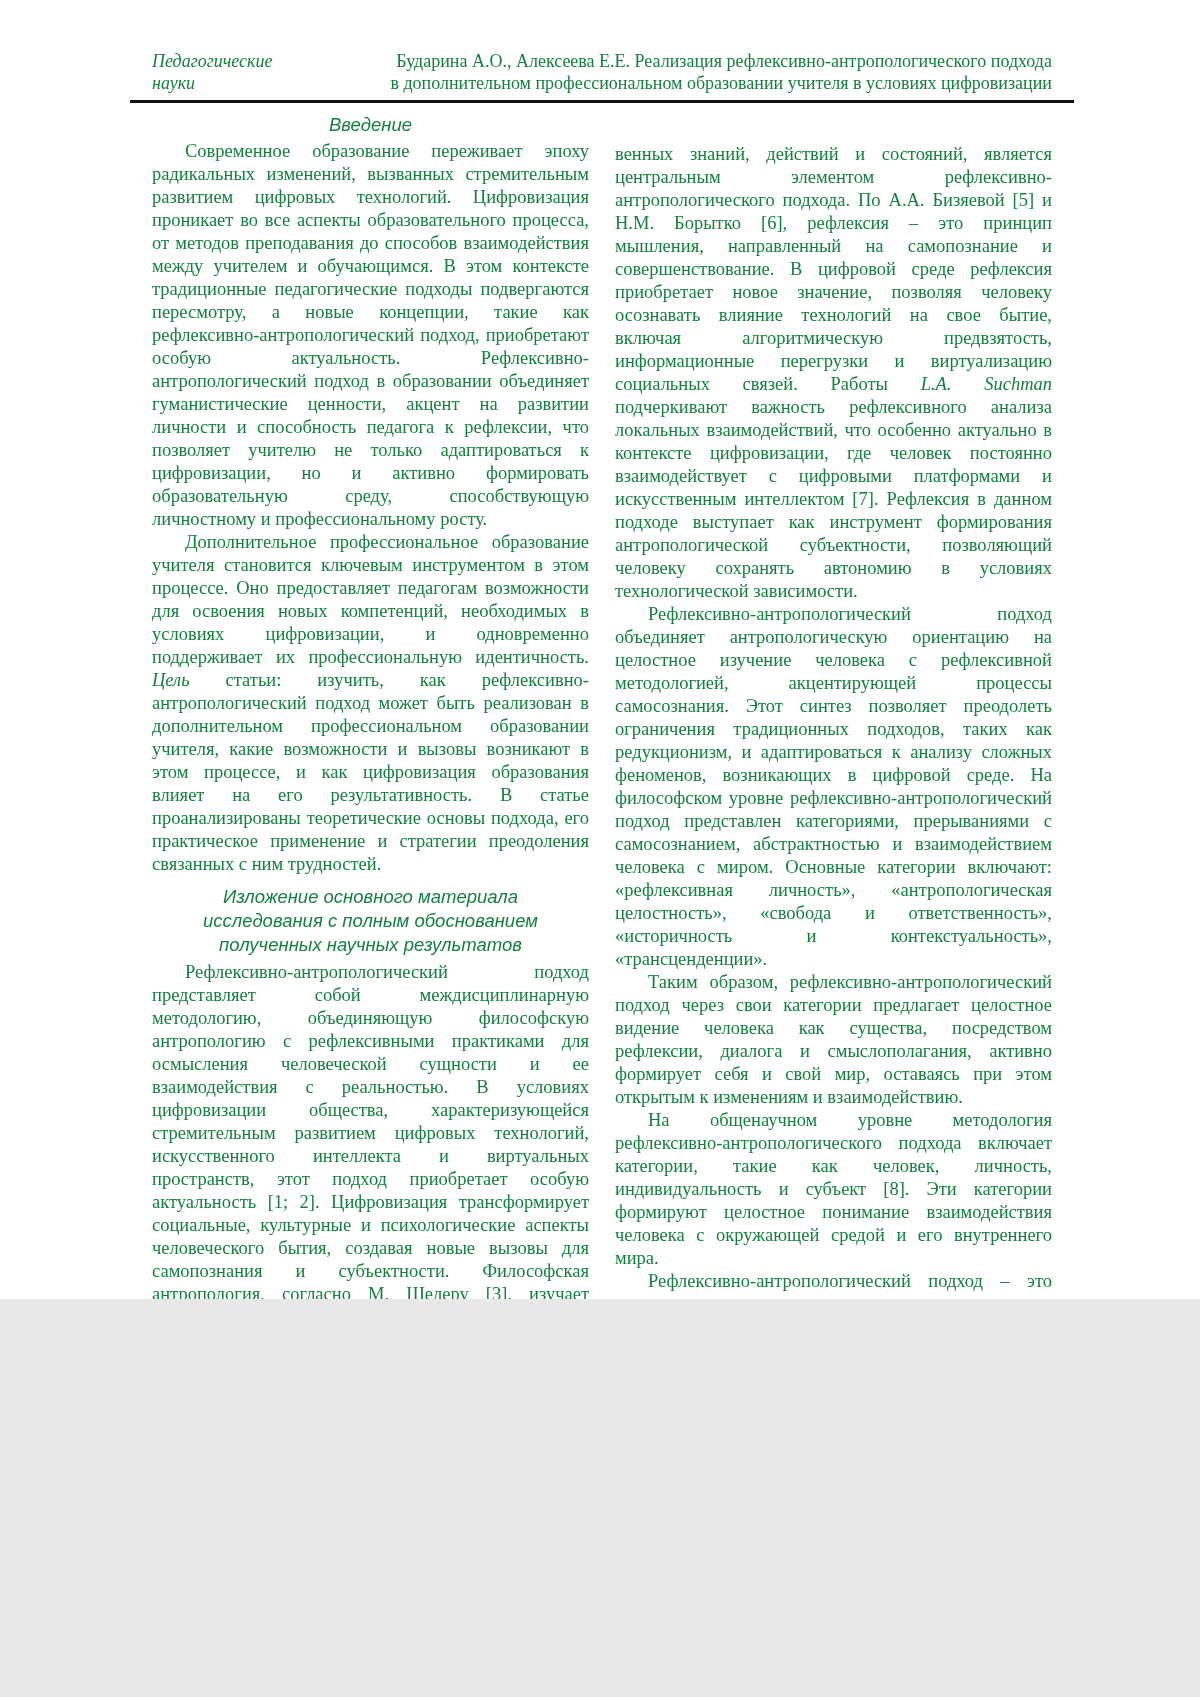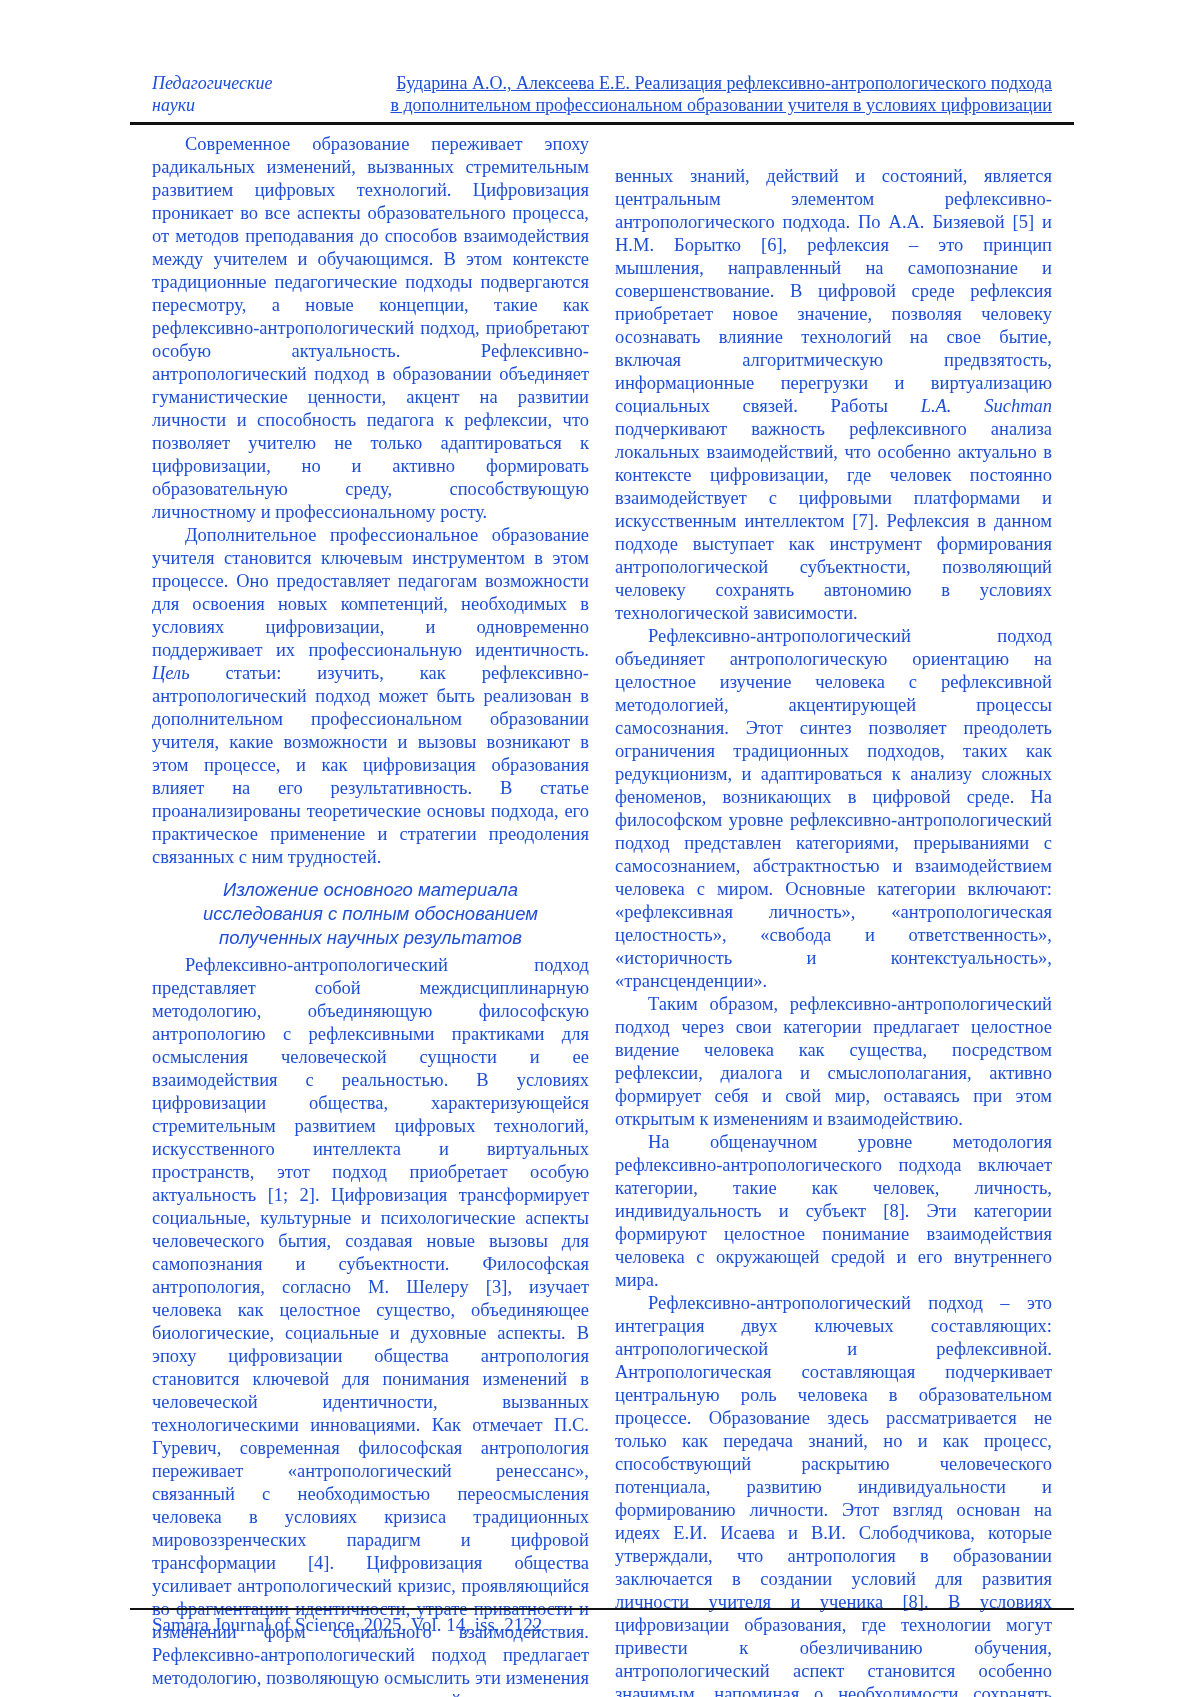--- a/index.html
+++ b/index.html
@@ -1,47 +1,46 @@
 <!DOCTYPE html>
 <html lang="ru"><head>
 <meta charset="utf-8">
 <style>
   html, body { margin: 0; padding: 0; background: #e8e8e8; }
   .page {
     position: relative;
     width: 1200px;
-    height: 1697px;
+    height: 1299px;
     margin: 0 auto;
     background: #ffffff;
-    color: #1d4ed8;
+    color: #15803d;
     font-family: "Liberation Serif", serif;
     overflow: hidden;
     box-sizing: border-box;
-    padding: 72px 148px 0 152px;
+    padding: 50px 148px 0 152px;
   }
   
   .running-head {
     display: flex;
     align-items: flex-end;
     justify-content: space-between;
     gap: 30px;
     padding-bottom: 6px;
   }
   .rh-left {
     font-style: italic;
     font-size: 18px;
     line-height: 22px;
     white-space: nowrap;
   }
   .rh-right {
     font-size: 18px;
     line-height: 22px;
     text-align: right;
     flex: 1;
-    text-decoration: underline;
   }
   .head-rule {
     border: 0;
     border-top: 3px solid #111;
     margin: 0 -22px 0 -22px;
     height: 0;
   }
   
   .columns {
     display: flex;
@@ -109,20 +108,21 @@
     <div class="rh-right">
       <div>Бударина А.О., Алексеева Е.Е. Реализация рефлексивно-антропологического подхода</div>
       <div>в дополнительном профессиональном образовании учителя в условиях цифровизации</div>
     </div>
   </div>
   <hr class="head-rule">
 
   <div class="columns">
 
     <div class="col">
+      <div class="sec-heading">Введение</div>
       <p>Современное образование переживает эпоху радикальных изменений, вызванных стремительным развитием цифровых технологий. Цифровизация проникает во все аспекты образовательного процесса, от методов преподавания до способов взаимодействия между учителем и обучающимся. В этом контексте традиционные педагогические подходы подвергаются пересмотру, а новые концепции, такие как рефлексивно-антропологический подход, приобретают особую актуальность. Рефлексивно-антропологический подход в образовании объединяет гуманистические ценности, акцент на развитии личности и способность педагога к рефлексии, что позволяет учителю не только адаптироваться к цифровизации, но и активно формировать образовательную среду, способствующую личностному и профессиональному росту.</p>
       <p>Дополнительное профессиональное образование учителя становится ключевым инструментом в этом процессе. Оно предоставляет педагогам возможности для освоения новых компетенций, необходимых в условиях цифровизации, и одновременно поддерживает их профессиональную идентичность. <i>Цель</i> статьи: изучить, как рефлексивно-антропологический подход может быть реализован в дополнительном профессиональном образовании учителя, какие возможности и вызовы возникают в этом процессе, и как цифровизация образования влияет на его результативность. В статье проанализированы теоретические основы подхода, его практическое применение и стратегии преодоления связанных с ним трудностей.</p>
       <div class="sec-heading multiline">Изложение основного материала исследования с полным обоснованием полученных научных результатов</div>
       <p>Рефлексивно-антропологический подход представляет собой междисциплинарную методологию, объединяющую философскую антропологию с рефлексивными практиками для осмысления человеческой сущности и ее взаимодействия с реальностью. В условиях цифровизации общества, характеризующейся стремительным развитием цифровых технологий, искусственного интеллекта и виртуальных пространств, этот подход приобретает особую актуальность [1; 2]. Цифровизация трансформирует социальные, культурные и психологические аспекты человеческого бытия, создавая новые вызовы для самопознания и субъектности. Философская антропология, согласно М. Шелеру [3], изучает человека как целостное существо, объединяющее биологические, социальные и духовные аспекты. В эпоху цифровизации общества антропология становится ключевой для понимания изменений в человеческой идентичности, вызванных технологическими инновациями. Как отмечает П.С. Гуревич, современная философская антропология переживает «антропологический ренессанс», связанный с необходимостью переосмысления человека в условиях кризиса традиционных мировоззренческих парадигм и цифровой трансформации [4]. Цифровизация общества усиливает антропологический кризис, проявляющийся во фрагментации идентичности, утрате приватности и изменении форм социального взаимодействия. Рефлексивно-антропологический подход предлагает методологию, позволяющую осмыслить эти изменения через интеграцию антропологической целостности и рефлексивных практик. Рефлексия, понимаемая как процесс осмысления субъектом собст-</p>
     </div>
 
     <div class="col">
       <p class="no-indent">венных знаний, действий и состояний, является центральным элементом рефлексивно-антропологического подхода. По А.А. Бизяевой [5] и Н.М. Борытко [6], рефлексия – это принцип мышления, направленный на самопознание и совершенствование. В цифровой среде рефлексия приобретает новое значение, позволяя человеку осознавать влияние технологий на свое бытие, включая алгоритмическую предвзятость, информационные перегрузки и виртуализацию социальных связей. Работы <i>L.A. Suchman</i> подчеркивают важность рефлексивного анализа локальных взаимодействий, что особенно актуально в контексте цифровизации, где человек постоянно взаимодействует с цифровыми платформами и искусственным интеллектом [7]. Рефлексия в данном подходе выступает как инструмент формирования антропологической субъектности, позволяющий человеку сохранять автономию в условиях технологической зависимости.</p>
       <p>Рефлексивно-антропологический подход объединяет антропологическую ориентацию на целостное изучение человека с рефлексивной методологией, акцентирующей процессы самосознания. Этот синтез позволяет преодолеть ограничения традиционных подходов, таких как редукционизм, и адаптироваться к анализу сложных феноменов, возникающих в цифровой среде. На философском уровне рефлексивно-антропологический подход представлен категориями, прерываниями с самосознанием, абстрактностью и взаимодействием человека с миром. Основные категории включают: «рефлексивная личность», «антропологическая целостность», «свобода и ответственность», «историчность и контекстуальность», «трансценденции».</p>
       <p>Таким образом, рефлексивно-антропологический подход через свои категории предлагает целостное видение человека как существа, посредством рефлексии, диалога и смыслополагания, активно формирует себя и свой мир, оставаясь при этом открытым к изменениям и взаимодействию.</p>

